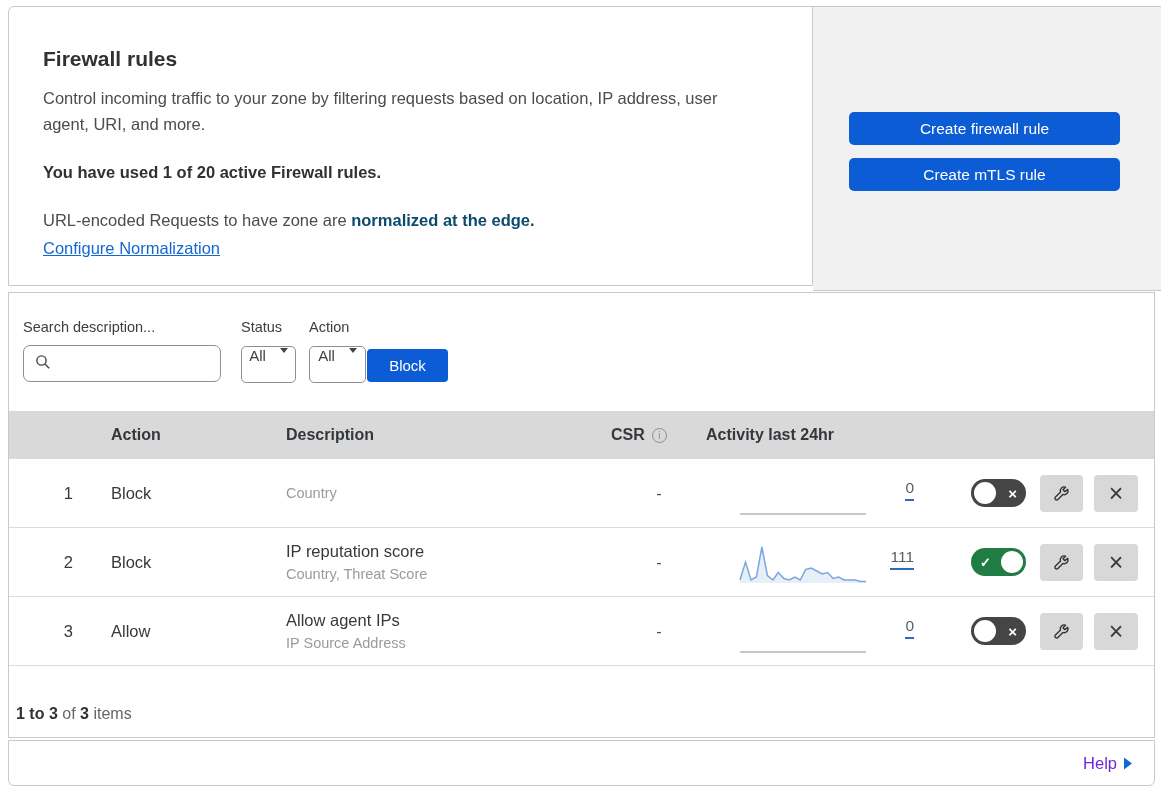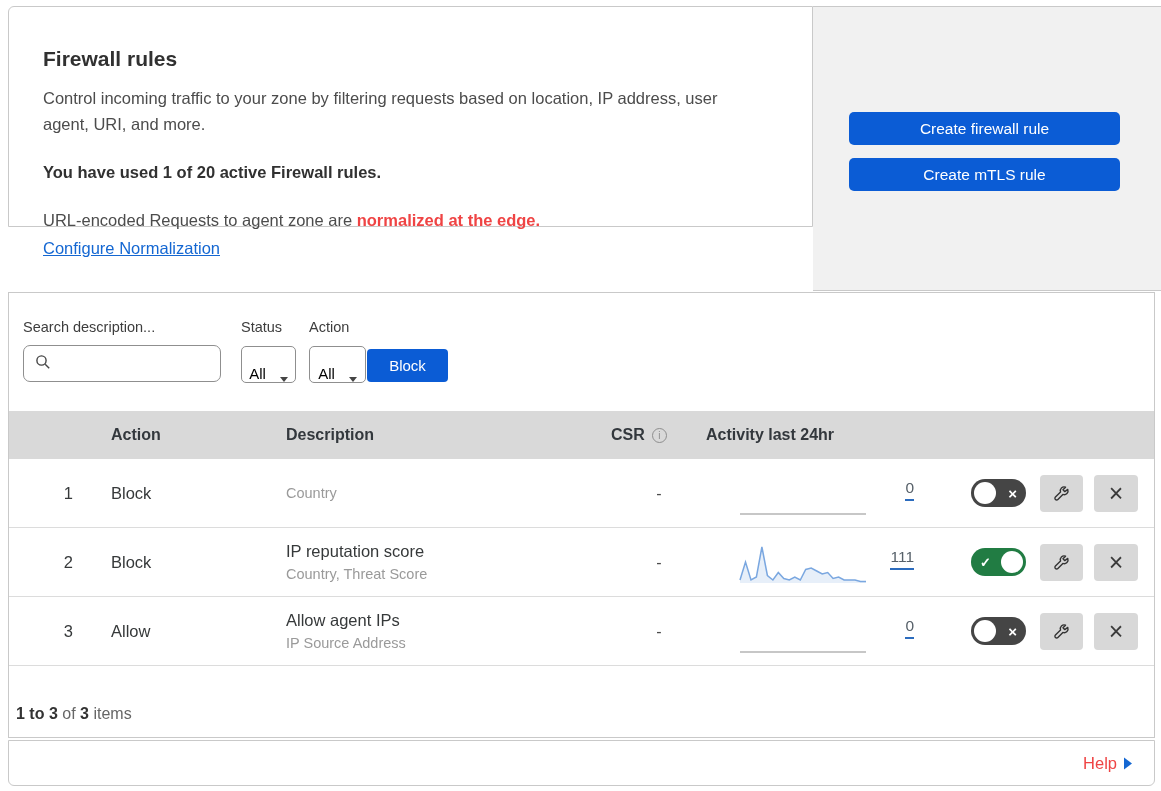--- a/index.html
+++ b/index.html
@@ -1,47 +1,47 @@
 <!DOCTYPE html>
 <html><head>
 <meta charset="utf-8">
 <style>
   * { margin:0; padding:0; box-sizing:border-box; }
   html,body { background:#fff; }
   body { font-family:"Liberation Sans", sans-serif; color:#36393a; }
   .stage { position:relative; width:1161px; height:791px; background:#fff; overflow:hidden; }
 
   
-  .overview-card { position:absolute; left:8px; top:6px; width:805px; height:221px;
+  .overview-card { position:absolute; left:8px; top:6px; width:805px; height:280px;
     background:#fff; border:1px solid #c9c9c9; border-radius:6px 0 0 0; }
   .ov-title { position:absolute; left:34px; top:40px; font-size:21px; font-weight:600; color:#313131; }
   .ov-desc { position:absolute; left:34px; top:78px; width:722px; font-size:16.5px; line-height:26px; color:#4c4c4c; }
   .ov-usage { position:absolute; left:34px; top:156px; font-size:16.5px; font-weight:700; color:#313131; }
   .ov-norm { position:absolute; left:34px; top:204px; font-size:16.5px; color:#4c4c4c; }
-  .ov-norm b { color:#ef4444; }
+  .ov-norm b { color:#0c4a6e; }
   .ov-link { position:absolute; left:34px; top:232px; font-size:16.5px; color:#1467d2; text-decoration:underline; cursor:pointer; }
 
   
   .side-panel { position:absolute; left:813px; top:6px; width:406px; height:285px;
     background:#f1f1f1; border:1px solid #c9c9c9; border-left:none; border-radius:0 6px 0 0; }
   .btn-blue { position:absolute; left:36px; width:271px; height:33px; background:#0b5cd5; color:#fff;
     border:none; border-radius:5px; font-size:15.5px; font-family:inherit; cursor:pointer;
     display:flex; align-items:center; justify-content:center; }
   .btn-fw { top:105px; } .btn-mtls { top:151px; }
 
   
   .main-card { position:absolute; left:8px; top:292px; width:1147px; height:446px;
     background:#fff; border:1px solid #c9c9c9; }
 
   .filter-label { position:absolute; font-size:14.5px; color:#3d3d3d; }
   .search-box { position:absolute; left:14px; top:52px; width:198px; height:37px;
     border:1px solid #8f8f8f; border-radius:7px; background:#fff; display:flex; align-items:center; padding-left:11px; }
   .search-box input { border:none; outline:none; width:150px; margin-left:8px; font-size:15px; font-family:inherit; background:transparent; }
   .select-box { position:absolute; top:53px; height:37px; border:1px solid #8f8f8f; border-radius:5px; background:#fff;
-    display:flex; align-items:flex-end; justify-content:center; gap:14px; font-size:15px; color:#000000; cursor:pointer; }
+    display:flex; align-items:flex-start; justify-content:center; gap:14px; font-size:15px; color:#404040; cursor:pointer; }
   .caret { width:0; height:0; border-left:4px solid transparent; border-right:4px solid transparent; border-top:5px solid #444; margin-top:1px; }
   .btn-search { position:absolute; left:358px; top:56px; width:81px; height:33px; background:#0b5cd5; color:#fff;
     border:none; border-radius:4px; font-size:15px; font-family:inherit; cursor:pointer; }
   .btn-ordering { position:absolute; left:1005px; top:52px; width:124px; height:37px; background:#d9d9d9; color:#2e2e2e;
     border:none; border-radius:5px; font-size:15.5px; font-family:inherit; cursor:pointer;
     display:flex; align-items:center; justify-content:center; gap:9px; }
 
   .thead { position:absolute; left:0; top:118px; width:1145px; height:48px; background:#d9d9d9; }
   .th { position:absolute; top:0; line-height:48px; font-size:16px; font-weight:600; color:#33383d; }
   .info-circle { display:inline-block; width:15px; height:15px; border:1px solid #8e8e8e; border-radius:50%;
@@ -70,33 +70,33 @@
   .btn-wrench { left:1031px; } .btn-del { left:1085px; width:44px; }
   .del-glyph { font-size:25px; line-height:1; color:#3a3a3a; font-weight:400; }
 
   .tfoot { position:absolute; left:7px; top:412px; font-size:16px; color:#666;text-align:right; }
   .tfoot b { color:#333; }
 
   
   .help-bar { position:absolute; left:8px; top:740px; width:1147px; height:46px; background:#fff;
     border:1px solid #c9c9c9; border-radius:0 0 6px 6px; }
   .help-link { position:absolute; right:22px; top:50%; transform:translateY(-50%); display:flex; align-items:center; gap:7px;
-    color:#ef4444; font-size:16.5px; cursor:pointer; }
+    color:#6d28d9; font-size:16.5px; cursor:pointer; }
   .help-arrow { width:0; height:0; border-top:6px solid transparent; border-bottom:6px solid transparent; border-left:8px solid #1467d2; margin-top:1px; }
 </style>
 </head>
 <body>
 
 <div class="stage">
 
   <div class="overview-card">
     <div class="ov-title">Firewall rules</div>
     <div class="ov-desc">Control incoming traffic to your zone by filtering requests based on location, IP address, user agent, URI, and more.</div>
     <div class="ov-usage">You have used 1 of 20 active Firewall rules.</div>
-    <div class="ov-norm"><span>URL-encoded Requests to agent zone are </span><b>normalized at the edge.</b></div>
+    <div class="ov-norm"><span>URL-encoded Requests to have zone are </span><b>normalized at the edge.</b></div>
     <a class="ov-link">Configure Normalization</a>
   </div>
 
   <div class="side-panel">
     <button class="btn-blue btn-fw">Create firewall rule</button>
     <button class="btn-blue btn-mtls">Create mTLS rule</button>
   </div>
 
   <div class="main-card">
 

